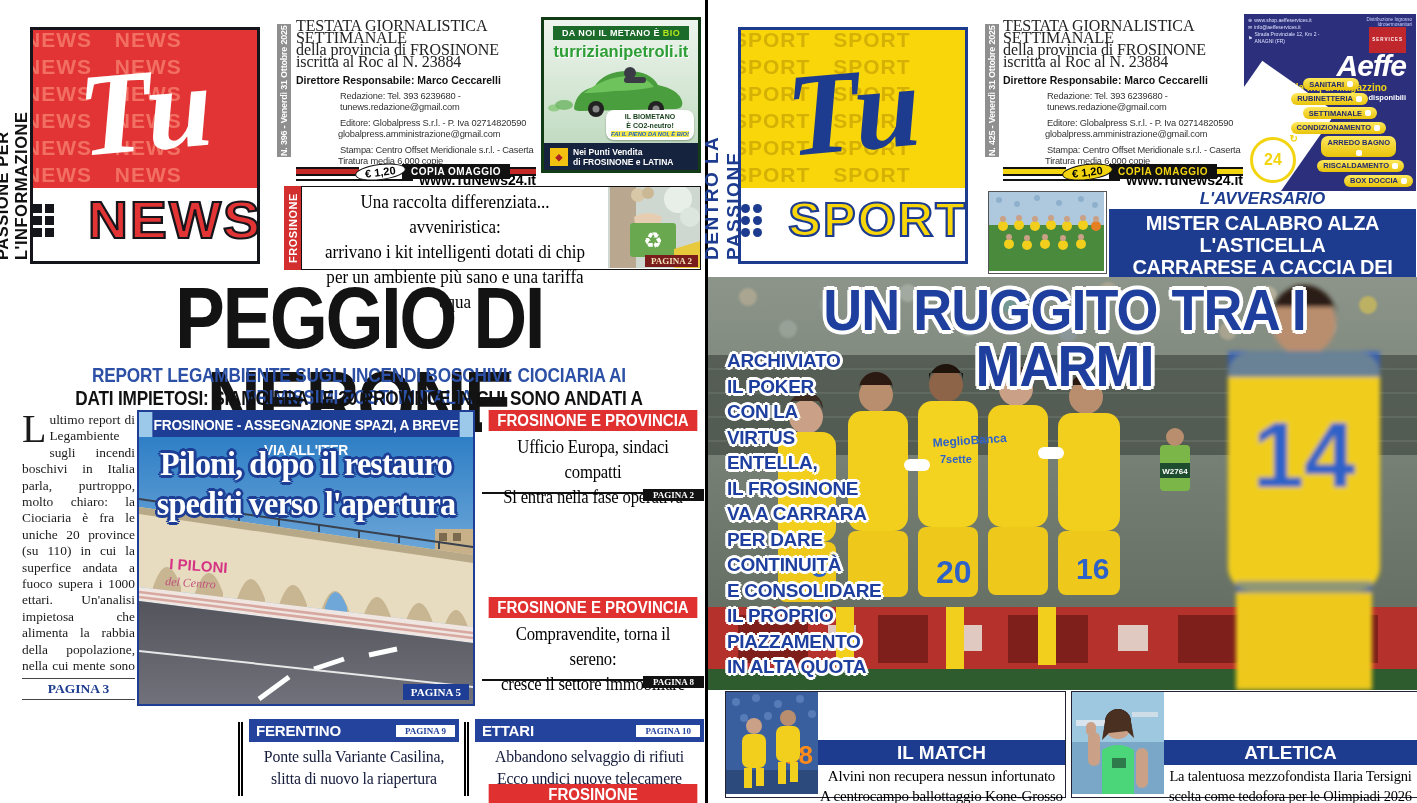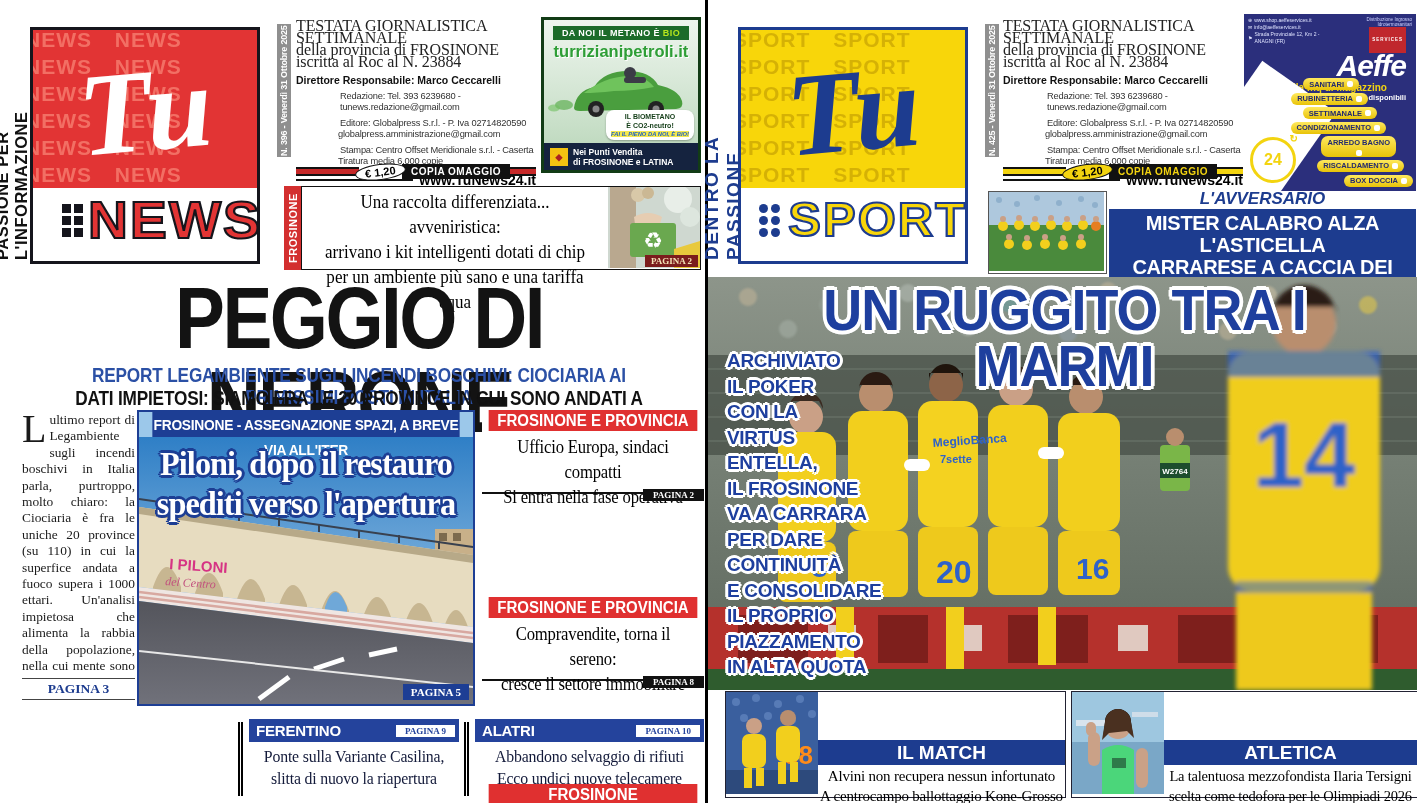--- a/index.html
+++ b/index.html
@@ -12,21 +12,21 @@
   .vtext{writing-mode:vertical-rl;transform:rotate(180deg);display:flex;align-items:center;justify-content:center;}
 
   
   .logo{border:3px solid #15151c;background:#fff;overflow:hidden;}
   .logo-top{position:relative;overflow:hidden;}
   .pattern{position:absolute;left:-8px;top:-4px;right:-8px;bottom:-4px;font-weight:bold;font-size:21px;
            line-height:27px;word-spacing:16px;letter-spacing:1px;overflow:hidden;}
   .tu{position:absolute;inset:0;display:flex;align-items:center;justify-content:center;
       font-family:"Liberation Serif",serif;font-style:italic;font-weight:bold;font-size:118px;
       transform:rotate(-5deg);padding-top:4px;}
-  .logo-bottom{display:flex;align-items:center;justify-content:flex-end;gap:10px;height:64px;}
+  .logo-bottom{display:flex;align-items:center;justify-content:space-between;gap:10px;height:64px;}
   .dots{display:grid;grid-template-columns:repeat(2,9px);grid-auto-rows:9px;gap:3px;}
   .dots div{width:9px;height:9px;}
   .bigword{font-weight:bold;letter-spacing:2px;line-height:1;}
 
   .edition{background:#8f8f8f;color:#fff;font-weight:bold;font-size:9px;letter-spacing:-0.2px;overflow:hidden;}
 
   
   .mast{color:#222;}
   .mast .srf{font-family:"Liberation Serif",serif;font-size:16px;letter-spacing:-0.1px;line-height:12px;}
   .mast .dir{font-weight:bold;font-size:10.5px;margin-top:6px;color:#111;}
@@ -349,21 +349,21 @@
     <div class="hdr">
         <div class="nm">FERENTINO</div>
       <div class="pgb">PAGINA 9</div>
       </div>
     <div class="tx pl">Ponte sulla Variante Casilina,
 slitta di nuovo la riapertura</div>
   </div>
   <div class="abs dsep" style="left:464px;top:722px;height:74px;"></div>
   <div class="abs bb" style="left:475px;top:719px;width:229px;">
     <div class="hdr">
-        <div class="nm">ALATRI</div>
+        <div class="nm">ETTARI</div>
       <div class="pgb">PAGINA 10</div>
       </div>
     <div class="tx pl">Abbandono selvaggio di rifiuti
 Ecco undici nuove telecamere</div>
   </div>
 
   <div class="abs" style="left:705px;top:0;width:3px;height:803px;background:#000;"></div>
 
   <div class="abs vtext" style="left:710px;top:28px;width:26px;height:232px;font-weight:bold;font-size:19px;color:#1d3c8f;letter-spacing:1.5px;">DENTRO LA PASSIONE</div>
 

